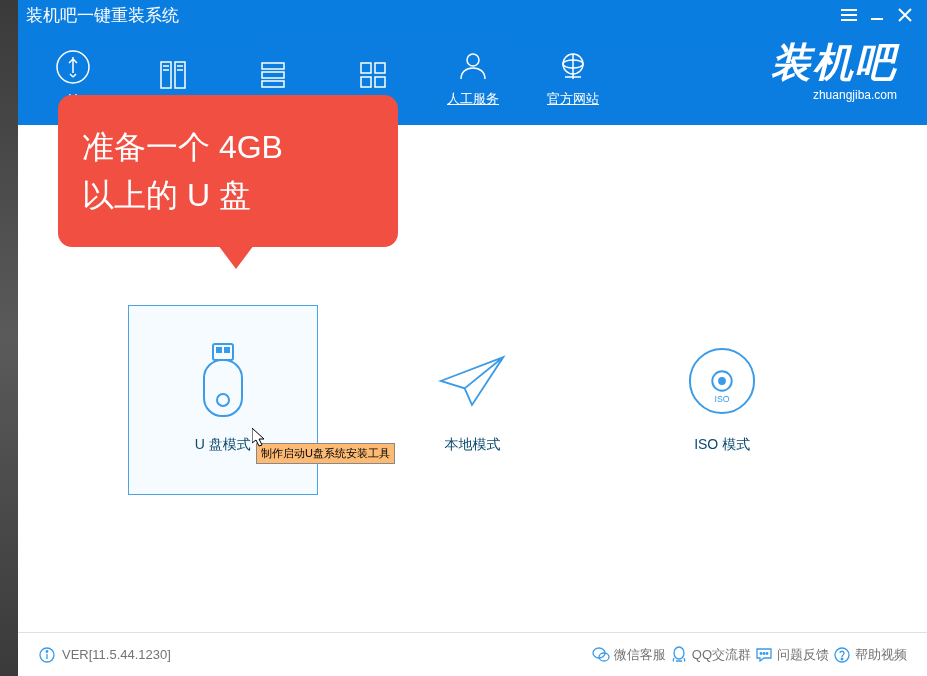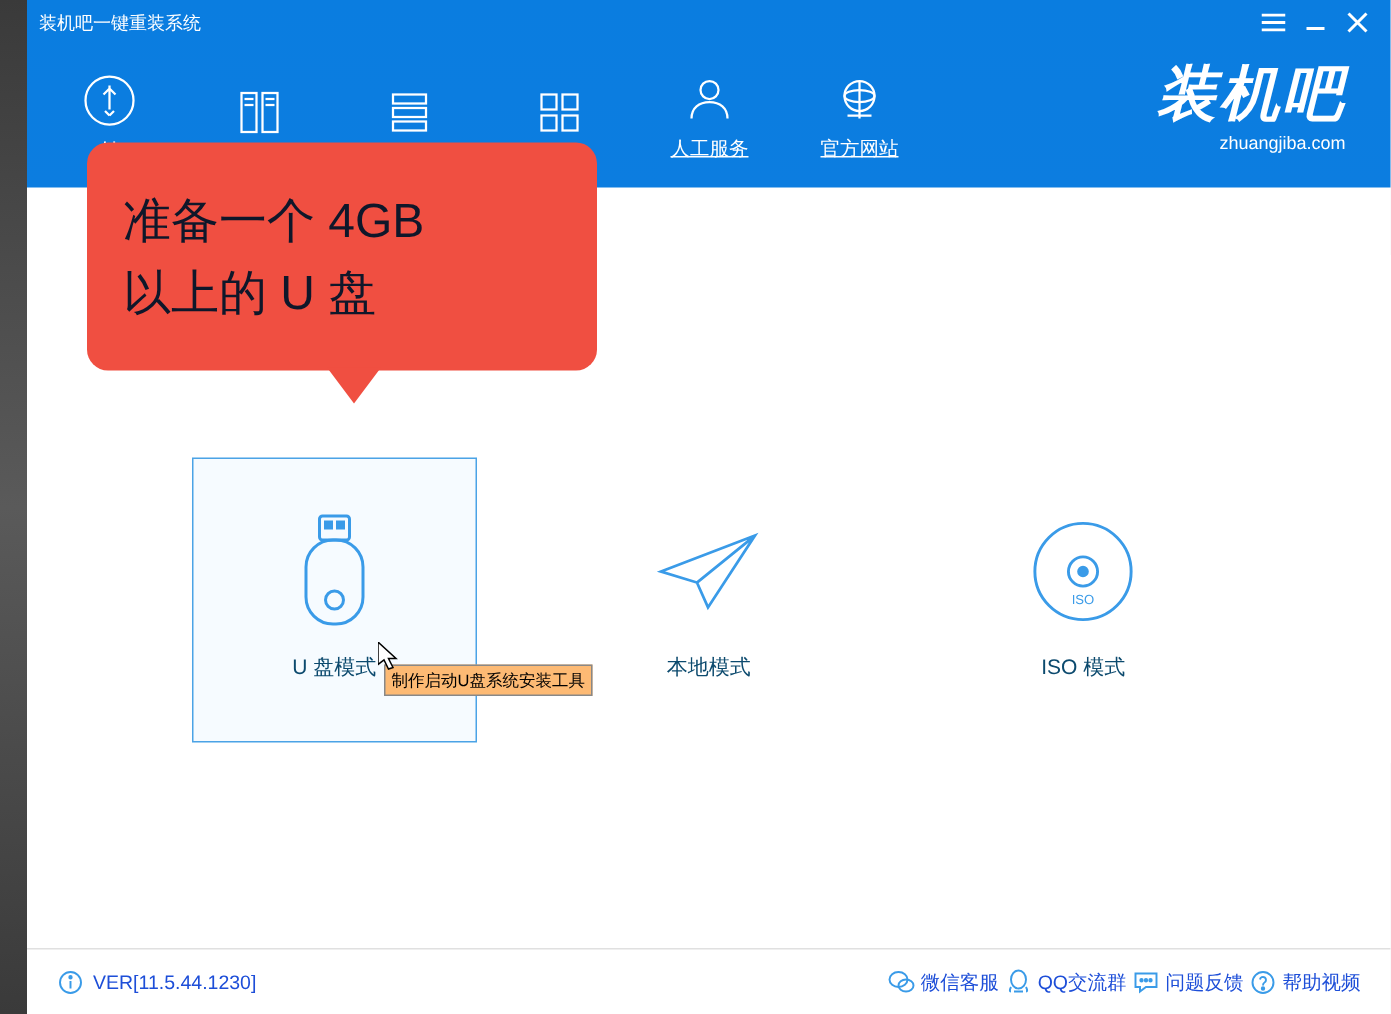--- a/index.html
+++ b/index.html
@@ -1,38 +1,38 @@
 <!DOCTYPE html>
 <html><head>
   <meta charset="utf-8">
   <style>
     * { margin: 0; padding: 0; box-sizing: border-box; font-family: "Microsoft YaHei", sans-serif; }
     body { width: 927px; height: 676px; background: #f0f0f0; overflow: hidden; }
     .app { position: absolute; left: 18px; top: 0; width: 909px; height: 676px; background: #fff; }
     .left-strip { position: absolute; left: 0; top: 0; width: 18px; height: 676px; background: linear-gradient(#3a3a3a,#5a5a5a,#3a3a3a); }
     .header { height: 125px; background: linear-gradient(180deg,#0a7de0,#0c7de0); position: relative; color: #fff; }
-    .titlebar { height: 30px; display: flex; align-items: center; padding: 0 8px; font-size: 12px; }
+    .titlebar { height: 30px; display: flex; align-items: center; padding: 0 8px; font-size: 17px; }
     .titlebar .title { flex: 1; }
     .win-ctrl { width: 28px; height: 28px; display: flex; align-items: center; justify-content: center; cursor: pointer; font-size: 16px; }
     .nav { display: flex; align-items: center; padding: 0 20px; height: 95px; gap: 30px; }
     .nav-item { display: flex; flex-direction: column; align-items: center; gap: 6px; cursor: pointer; font-size: 13px; width: 70px; text-decoration: underline; }
     .nav-icon { width: 36px; height: 36px; display: flex; align-items: center; justify-content: center; }
     .logo { position: absolute; right: 30px; top: 35px; text-align: right; }
     .logo-main { font-size: 40px; font-weight: bold; letter-spacing: 2px; font-style: italic; }
     .logo-sub { font-size: 12px; margin-top: -2px; }
-    .callout { position: absolute; left: 40px; top: 95px; width: 340px; background: #f04f41; border-radius: 14px; padding: 28px 24px; color: #0f172a; font-size: 32px; line-height: 1.5; z-index: 10; }
+    .callout { position: absolute; left: 40px; top: 95px; width: 340px; background: #f04f41; border-radius: 14px; padding: 28px 24px; color: #ffffff; font-size: 32px; line-height: 1.5; z-index: 10; }
     .callout-arrow { position: absolute; bottom: -22px; left: 160px; width: 0; height: 0; border-left: 18px solid transparent; border-right: 18px solid transparent; border-top: 24px solid #f04f41; }
     .content { position: relative; height: 495px; padding-top: 180px; display: flex; justify-content: space-around; padding-left: 80px; padding-right: 80px; }
     .mode-card { width: 190px; height: 190px; display: flex; flex-direction: column; align-items: center; justify-content: center; gap: 20px; cursor: pointer; position: relative; }
     .mode-card.selected { border: 1px solid #4ba3e6; background: #f6fbff; }
     .mode-icon { width: 70px; height: 70px; display: flex; align-items: center; justify-content: center; }
     .mode-label { font-size: 14px; color: #0c4a6e; }
     .tooltip { position: absolute; left: 238px; top: 443px; background: #fdba74; border: 1px solid #888; font-size: 11px; padding: 2px 4px; z-index: 20; white-space: nowrap; }
     .cursor { position: absolute; left: 234px; top: 428px; z-index: 21; }
-    .footer { position: absolute; bottom: 0; left: 0; right: 0; height: 44px; border-top: 1px solid #e0e0e0; display: flex; align-items: center; padding: 0 20px; font-size: 13px; color: #1d4ed8; }
+    .footer { position: absolute; bottom: 0; left: 0; right: 0; height: 44px; border-top: 1px solid #e0e0e0; display: flex; align-items: center; padding: 0 20px; font-size: 13px; color: #737373; }
     .footer-left { display: flex; align-items: center; gap: 6px; }
     .footer-right { margin-left: auto; display: flex; gap: 4px; }
     .footer-link { display: flex; align-items: center; gap: 4px; cursor: pointer; }
     .fi { width: 18px; height: 18px; display: inline-flex; align-items: center; justify-content: center; }
   </style>
 </head>
 <body>
 
 <div class="left-strip"></div>
 

